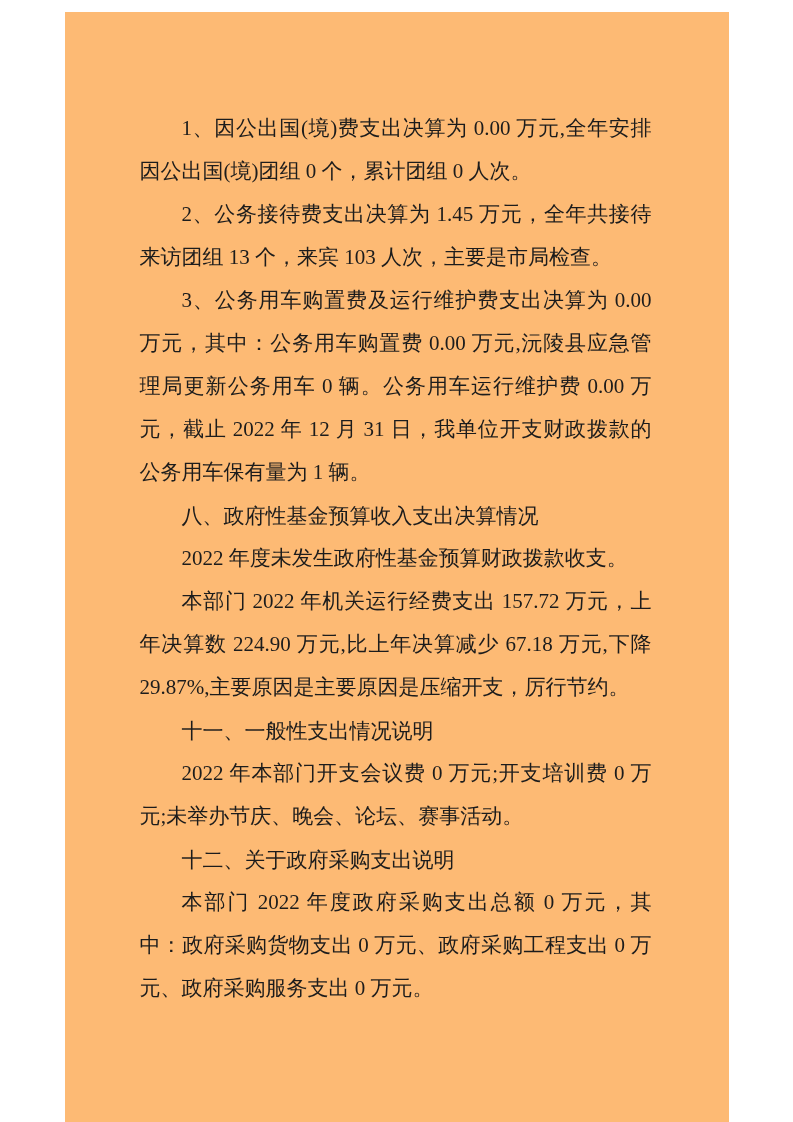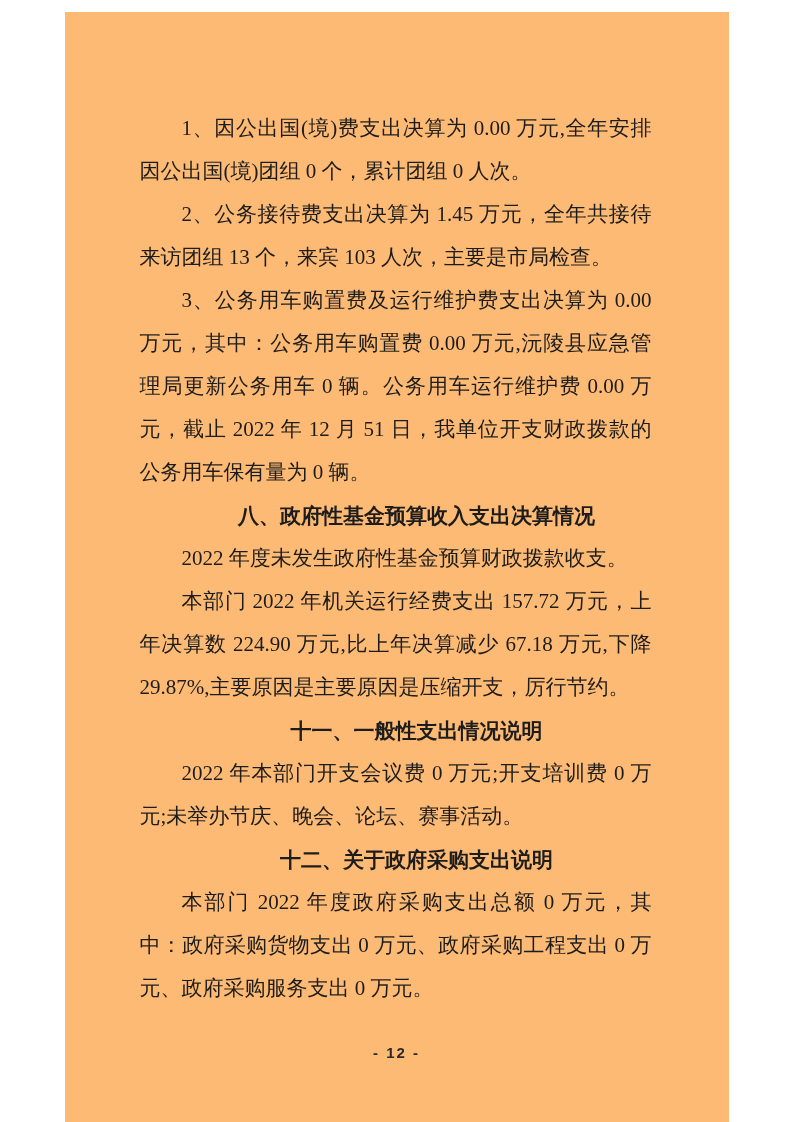--- a/index.html
+++ b/index.html
@@ -28,22 +28,22 @@
     line-height: 43px;
     color: #1c1c1c;
     text-align: justify;
     text-indent: 2em;
   }
   .para {
     font-family: "Liberation Serif", "DejaVu Serif", serif;
   }
   .heading {
     font-family: "Liberation Sans", "DejaVu Sans", sans-serif;
-    font-weight: bold;
-    text-align: center;
+    font-weight: normal;
+    text-align: left;
   }
   .page-number {
     position: absolute;
     left: 0;
     right: 0;
     top: 1032px;
     text-align: center;
     font-size: 15px;
     font-weight: bold;
     color: #2a2a2a;
@@ -51,23 +51,22 @@
     letter-spacing: 2px;
   }
 </style>
 </head>
 <body>
 
 <div class="page">
   <div class="content">
       <p class="para">1、因公出国(境)费支出决算为 0.00 万元,全年安排因公出国(境)团组 0 个，累计团组 0 人次。</p>
       <p class="para">2、公务接待费支出决算为 1.45 万元，全年共接待来访团组 13 个，来宾 103 人次，主要是市局检查。</p>
-      <p class="para">3、公务用车购置费及运行维护费支出决算为 0.00 万元，其中：公务用车购置费 0.00 万元,沅陵县应急管理局更新公务用车 0 辆。公务用车运行维护费 0.00 万元，截止 2022 年 12 月 51 日，我单位开支财政拨款的公务用车保有量为 0 辆。</p>
+      <p class="para">3、公务用车购置费及运行维护费支出决算为 0.00 万元，其中：公务用车购置费 0.00 万元,沅陵县应急管理局更新公务用车 0 辆。公务用车运行维护费 0.00 万元，截止 2022 年 12 月 31 日，我单位开支财政拨款的公务用车保有量为 1 辆。</p>
       <p class="heading">八、政府性基金预算收入支出决算情况</p>
       <p class="para">2022 年度未发生政府性基金预算财政拨款收支。</p>
       <p class="para">本部门 2022 年机关运行经费支出 157.72 万元，上年决算数 224.90 万元,比上年决算减少 67.18 万元,下降 29.87%,主要原因是主要原因是压缩开支，厉行节约。</p>
       <p class="heading">十一、一般性支出情况说明</p>
       <p class="para">2022 年本部门开支会议费 0 万元;开支培训费 0 万元;未举办节庆、晚会、论坛、赛事活动。</p>
       <p class="heading">十二、关于政府采购支出说明</p>
       <p class="para">本部门 2022 年度政府采购支出总额 0 万元，其中：政府采购货物支出 0 万元、政府采购工程支出 0 万元、政府采购服务支出 0 万元。</p>
     </div>
-  <div class="page-number">- 12 -</div>
 </div>
 
 </body></html>

